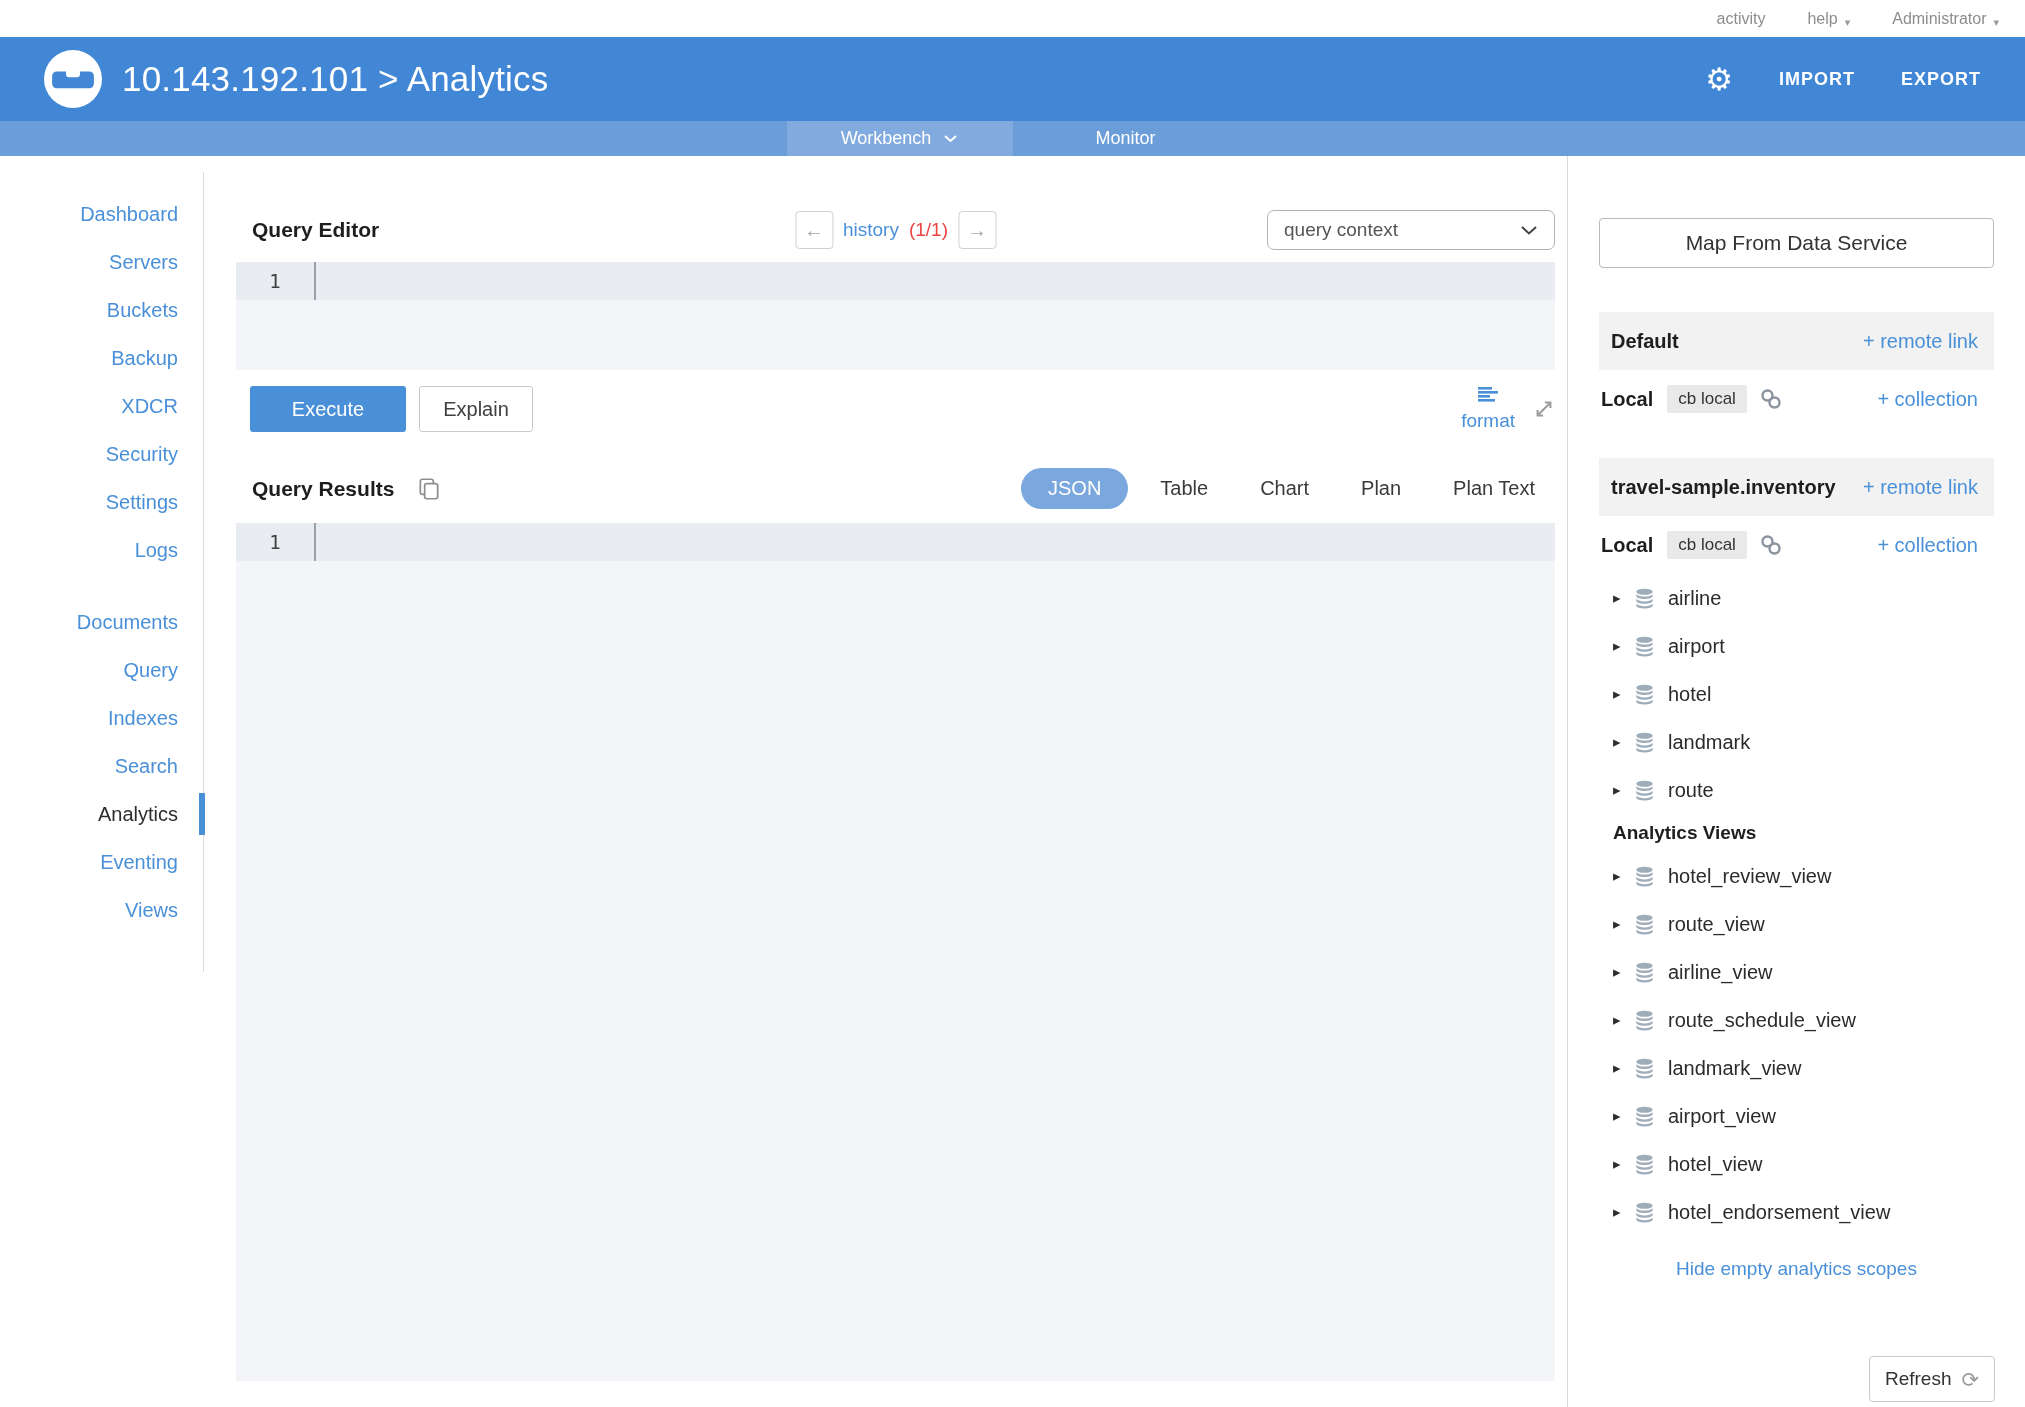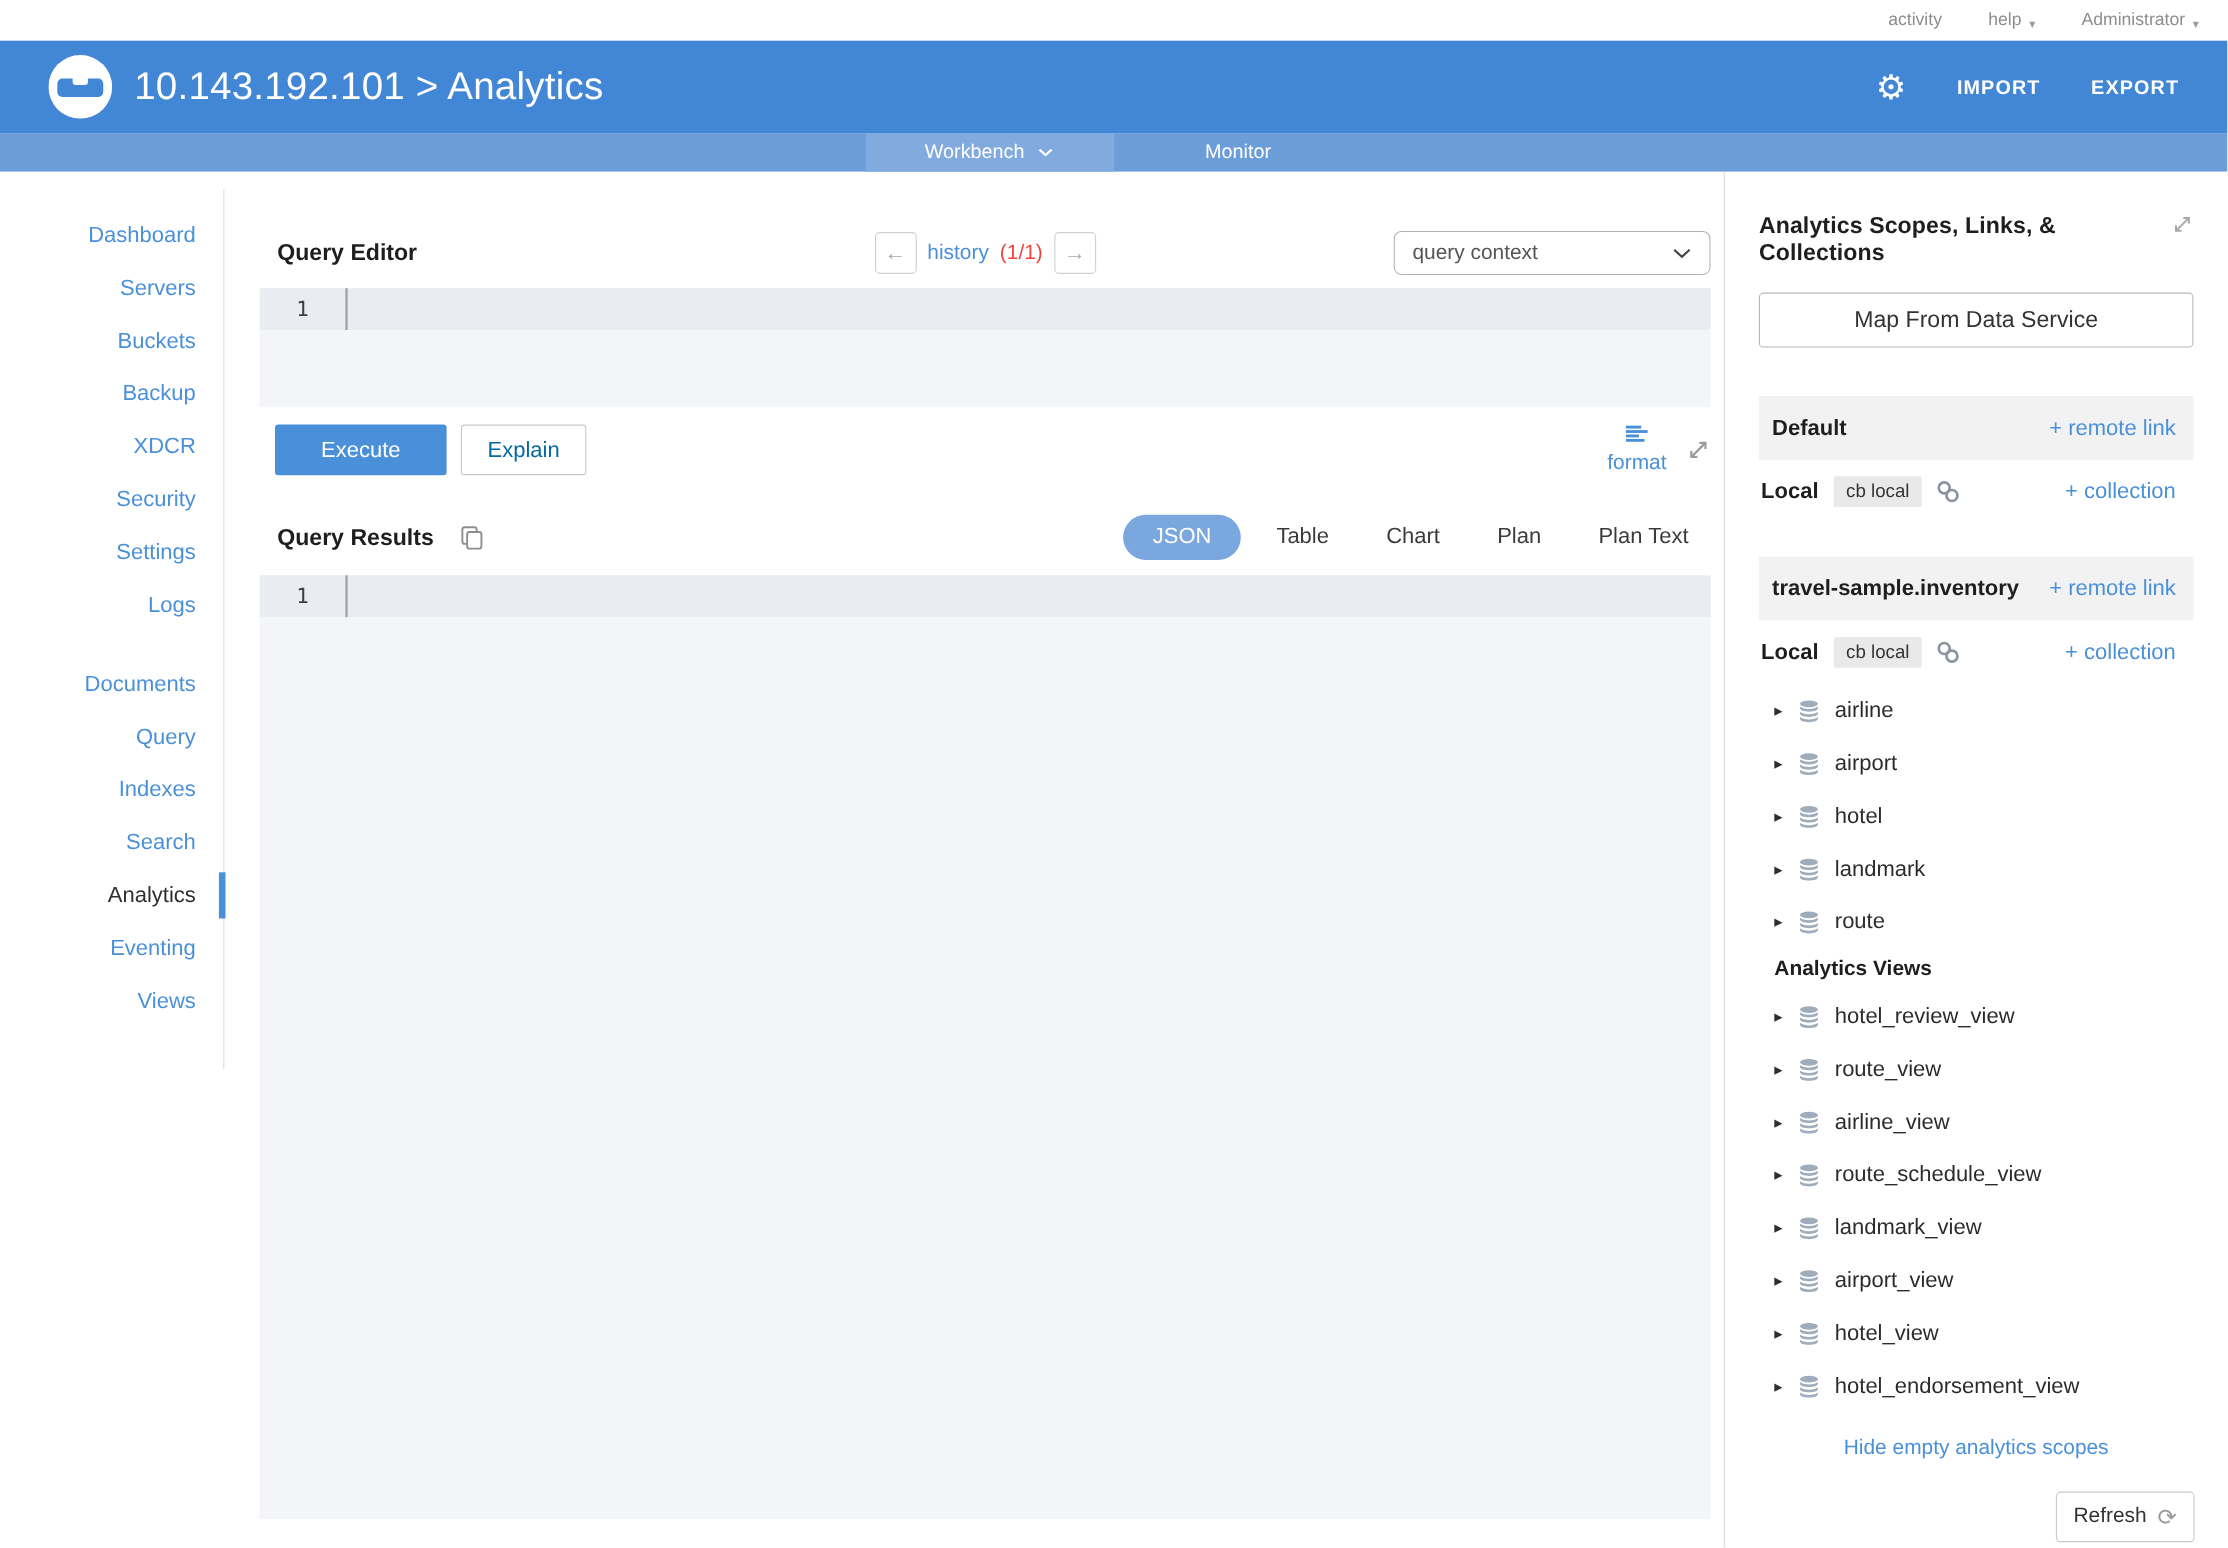--- a/index.html
+++ b/index.html
@@ -61,21 +61,21 @@
   .code-line1 { height:38px; background:#e9ecf0; display:flex; align-items:stretch; }
   .gutter { width:78px; display:flex; align-items:center; justify-content:center;
             font-family:"DejaVu Sans Mono", monospace; font-size:19px; color:#3f3f3f; }
   .cursorbar { width:2px; background:#9aa0a8; }
   .ed-rest { height:70px; background:#f3f5f8; }
   .res-rest { height:820px; background:#f3f5f8; }
 
   .btnrow { margin-top:16px; display:flex; align-items:center; padding-left:14px; }
   .btn-exec { width:156px; height:46px; background:#4a90d9; color:#fff; border:none; border-radius:3px;
               font-size:20px; font-family:inherit; cursor:pointer; }
-  .btn-explain { width:114px; height:46px; background:#fff; color:#0369a1; border:1px solid #c9c9c9;
+  .btn-explain { width:114px; height:46px; background:#fff; color:#404040; border:1px solid #c9c9c9;
                  border-radius:3px; font-size:20px; font-family:inherit; margin-left:13px; cursor:pointer; }
   .fmt { margin-left:auto; display:flex; align-items:center; gap:8px; color:#4a90d9; font-size:19px; cursor:pointer;flex-direction:column; }
   .expand { margin-left:18px; cursor:pointer; display:flex; align-items:center; }
 
   .res-header { margin-top:36px; display:flex; align-items:center; padding-left:16px; }
   .copyicon { margin-left:22px; cursor:pointer; display:flex; align-items:center; }
   .restabs { margin-left:auto; display:flex; align-items:center; gap:12px; font-size:20px; color:#3a3a3a; }
   .rtab { padding:9px 20px; cursor:pointer; }
   .rtab.pill { background:#7aa7de; color:#fff; border-radius:999px; padding:9px 27px; }
   .results { margin-top:14px; }
@@ -250,30 +250,20 @@
         <div class="gutter">1</div>
         <div class="cursorbar"></div>
       </div>
       <div class="res-rest"></div>
     </div>
 
   </div>
 
   <div class="panel">
 
-    <div class="panel-title-row">
-      <span class="panel-title">Analytics Scopes, Links, &amp; Collections</span>
-      <span class="expand">
-        <svg width="20" height="20" viewBox="0 0 24 24" fill="none" stroke="#a8a8a8" stroke-width="2.2">
-          <line x1="6" y1="18" x2="18" y2="6"></line>
-          <polyline points="13,5 19,5 19,11"></polyline>
-          <polyline points="11,19 5,19 5,13"></polyline>
-        </svg>
-      </span>
-    </div>
 
     <button class="mapbtn"><span>Map From Data Service</span></button>
 
     
     <div class="scope-header first">
       <span class="sname">Default</span>
       <span class="linkblue">+ remote link</span>
     </div>
     <div class="local-row">
       <span class="local-label">Local</span>

